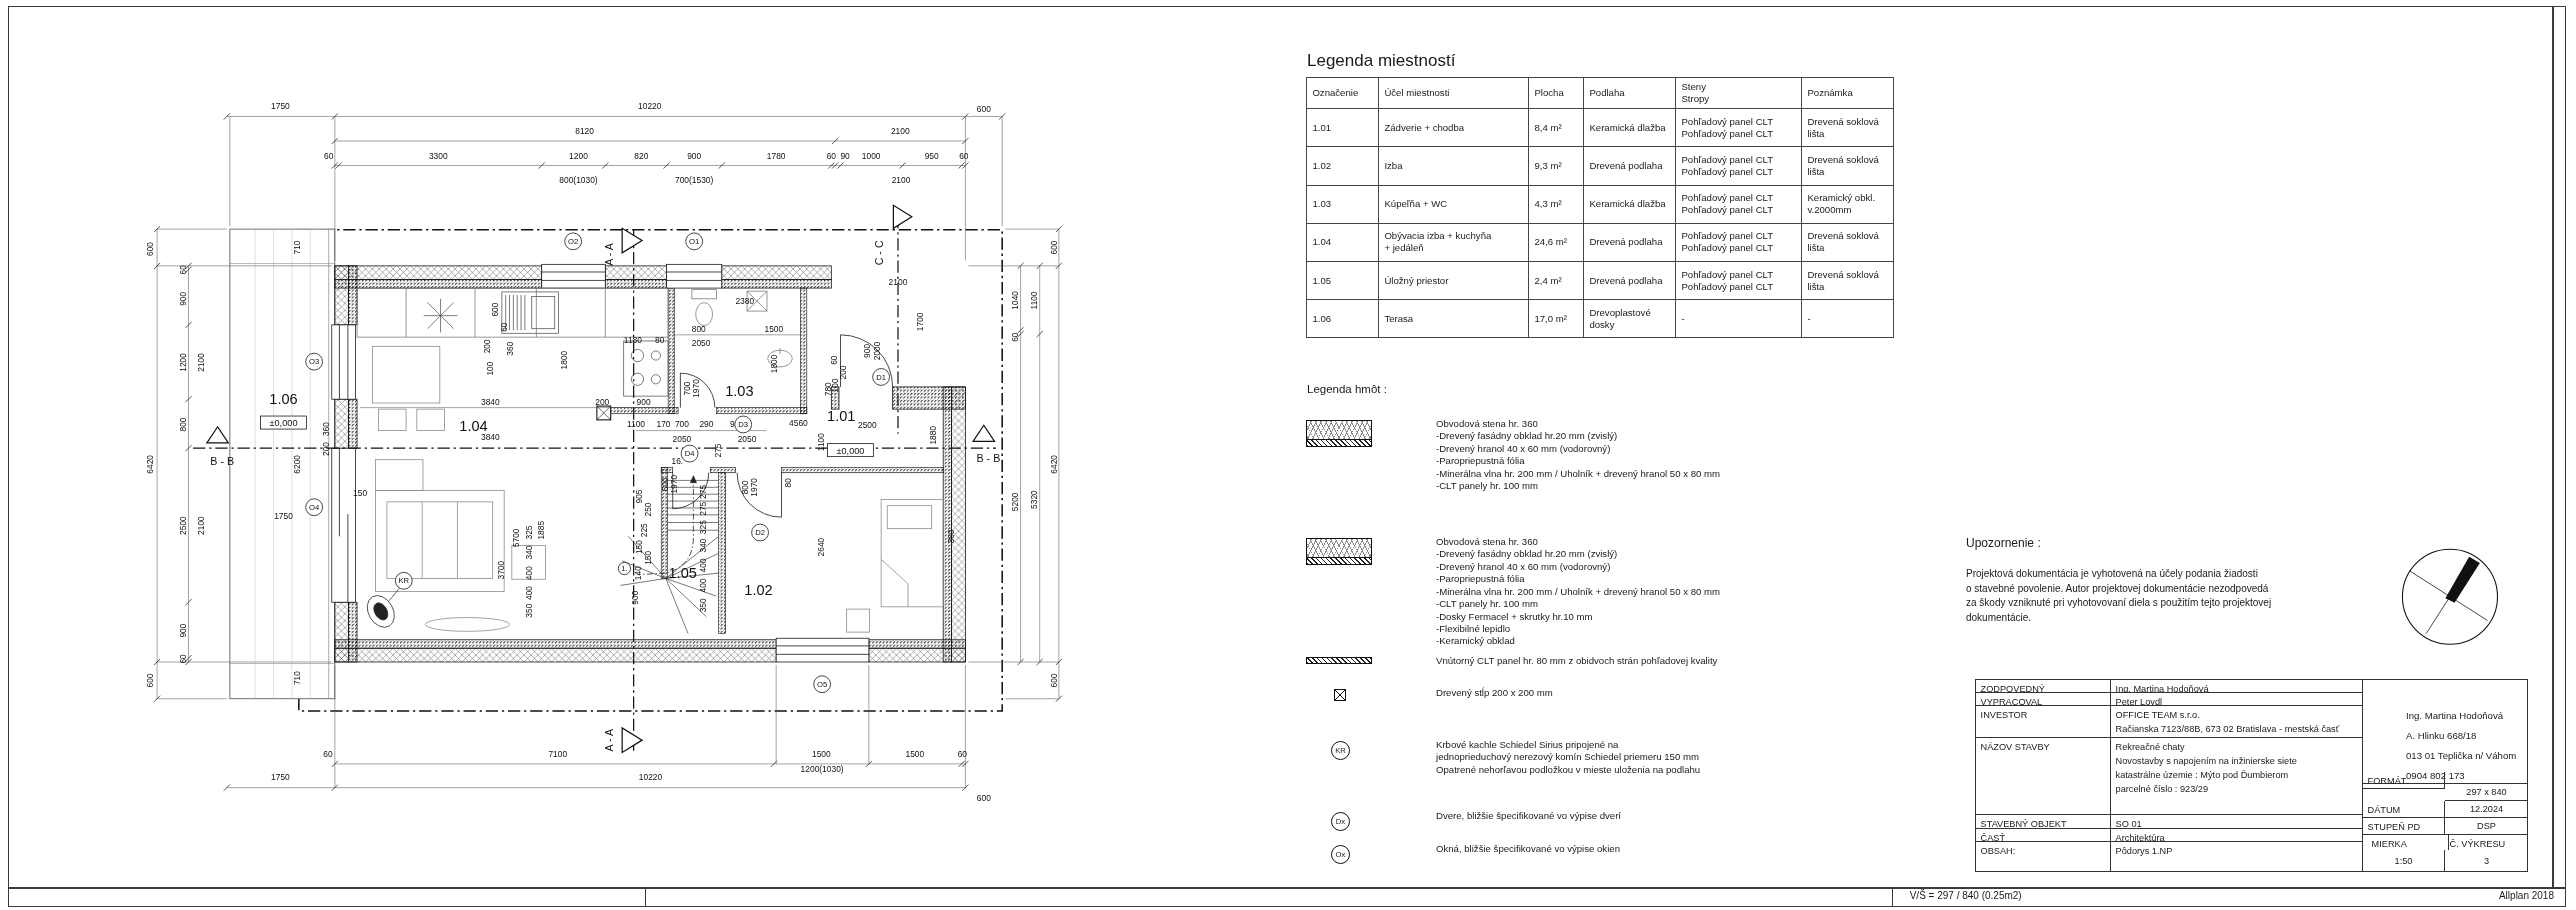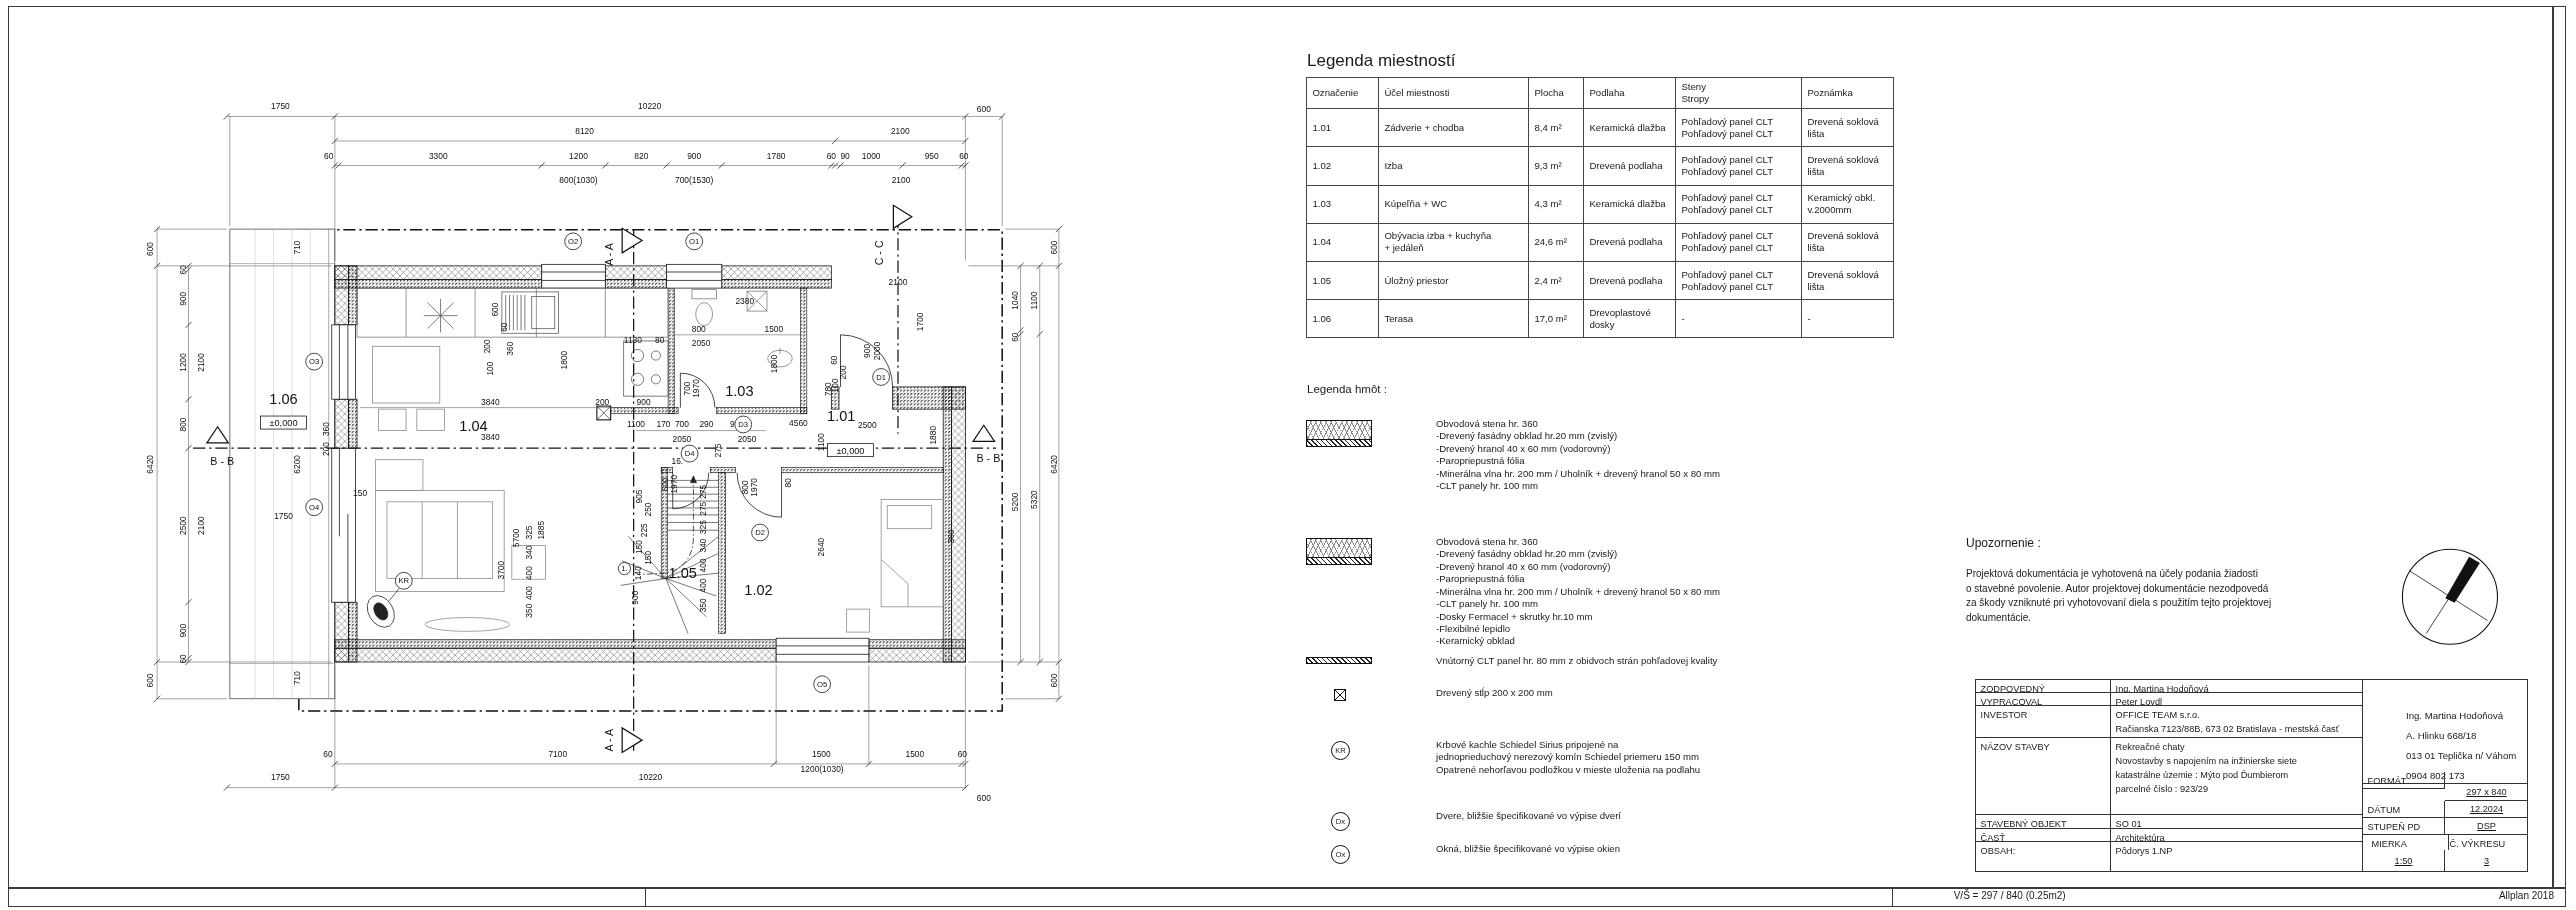--- a/index.html
+++ b/index.html
@@ -5,21 +5,21 @@
   html,body{margin:0;padding:0;background:#e8e8e8;}
   #sheet{position:relative;width:2576px;height:911px;background:#ffffff;
          font-family:"Liberation Sans",sans-serif;color:#1a1a1a;overflow:hidden;}
   
   .frame{position:absolute;left:7.7px;top:6.1px;width:2556px;height:881px;border:1.5px solid #3a3a3a;}
   .rline{position:absolute;left:2552px;top:6.1px;width:1.5px;height:882px;background:#3a3a3a;}
   
   .strip{position:absolute;left:7.7px;top:887px;width:2556px;height:17.6px;border:1.5px solid #3a3a3a;border-top:1.5px solid #3a3a3a;}
   .strip .d1{position:absolute;left:636px;top:0;width:0.8px;height:17.6px;background:#3a3a3a;}
   .strip .d2{position:absolute;left:1883px;top:0;width:0.8px;height:17.6px;background:#3a3a3a;}
-  .strip .vs{position:absolute;left:1901px;top:2.3px;font-size:10px;margin-left:44px;}
+  .strip .vs{position:absolute;left:1901px;top:2.3px;font-size:10px;}
   .strip .ap{position:absolute;right:10.7px;top:2.3px;font-size:10px;}
   
   .lg-title{position:absolute;left:1307px;top:51px;font-size:17px;}
   table.rooms{position:absolute;left:1306px;top:77px;border-collapse:collapse;table-layout:fixed;width:587px;font-size:9.6px;}
   table.rooms th,table.rooms td{border:0.8px solid #444;padding:3.1px 5.4px;text-align:left;vertical-align:middle;
         white-space:pre-line;font-weight:normal;line-height:1.25;}
   table.rooms th{height:23px;}
   table.rooms td{height:31px;}
   
   .mat-title{position:absolute;left:1307px;top:383px;font-size:11.5px;}
@@ -38,21 +38,21 @@
   .sym-circ{width:17px;height:17px;border:0.9px solid #111;border-radius:50%;margin-left:25px;
      font-size:7.7px;display:flex;align-items:center;justify-content:center;}
   
   .notice-title{position:absolute;left:1966px;top:536px;font-size:12px;}
   .notice-body{position:absolute;left:1966px;top:567px;width:429px;font-size:10px;line-height:1.45;white-space:pre-line;}
   
   .tb{position:absolute;left:1975px;top:679px;width:553px;height:193px;border:1.5px solid #333;box-sizing:border-box;font-size:9.2px;}
   .tb .cell{position:absolute;box-sizing:border-box;border-right:0.8px solid #333;border-bottom:0.8px solid #333;
             padding:1.5px 4.6px;white-space:pre-line;line-height:1.55;overflow:hidden;}
   .tb .lab{font-size:9.2px;}
-  .tb .ctr{display:flex;align-items:center;justify-content:center;text-align:right;padding:0;text-decoration:underline;}
+  .tb .ctr{display:flex;align-items:center;justify-content:center;text-align:right;padding:0;}
   
   .compass{position:absolute;left:2394px;top:540px;}
   
   svg text{fill:#111;}
   .dim{font-size:11px;text-anchor:middle;}
   .room{font-size:19px;text-anchor:middle;}
   .mtx{font-size:10px;text-anchor:middle;}
   .sec{font-size:14px;text-anchor:middle;}
   .lvl{font-size:12px;text-anchor:middle;}
   .mkr{fill:#fff;stroke:#111;stroke-width:1;}

